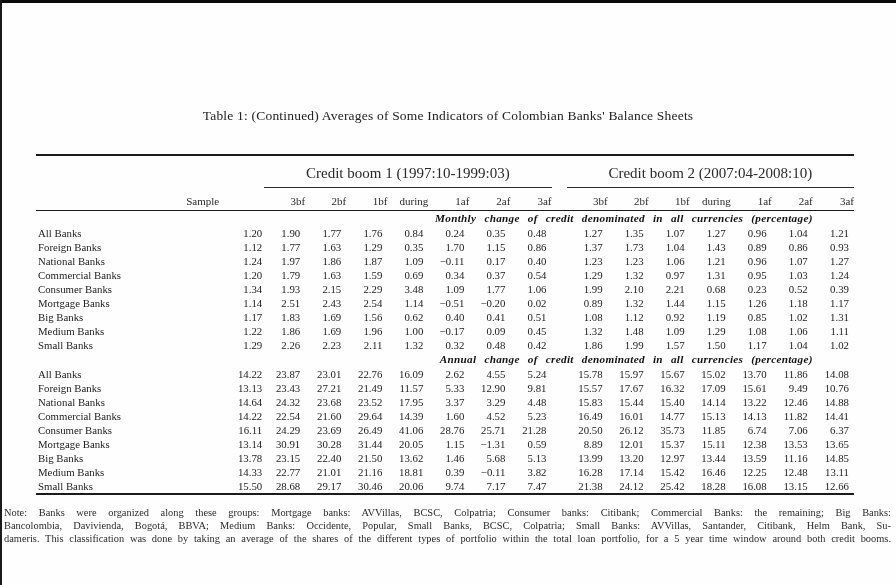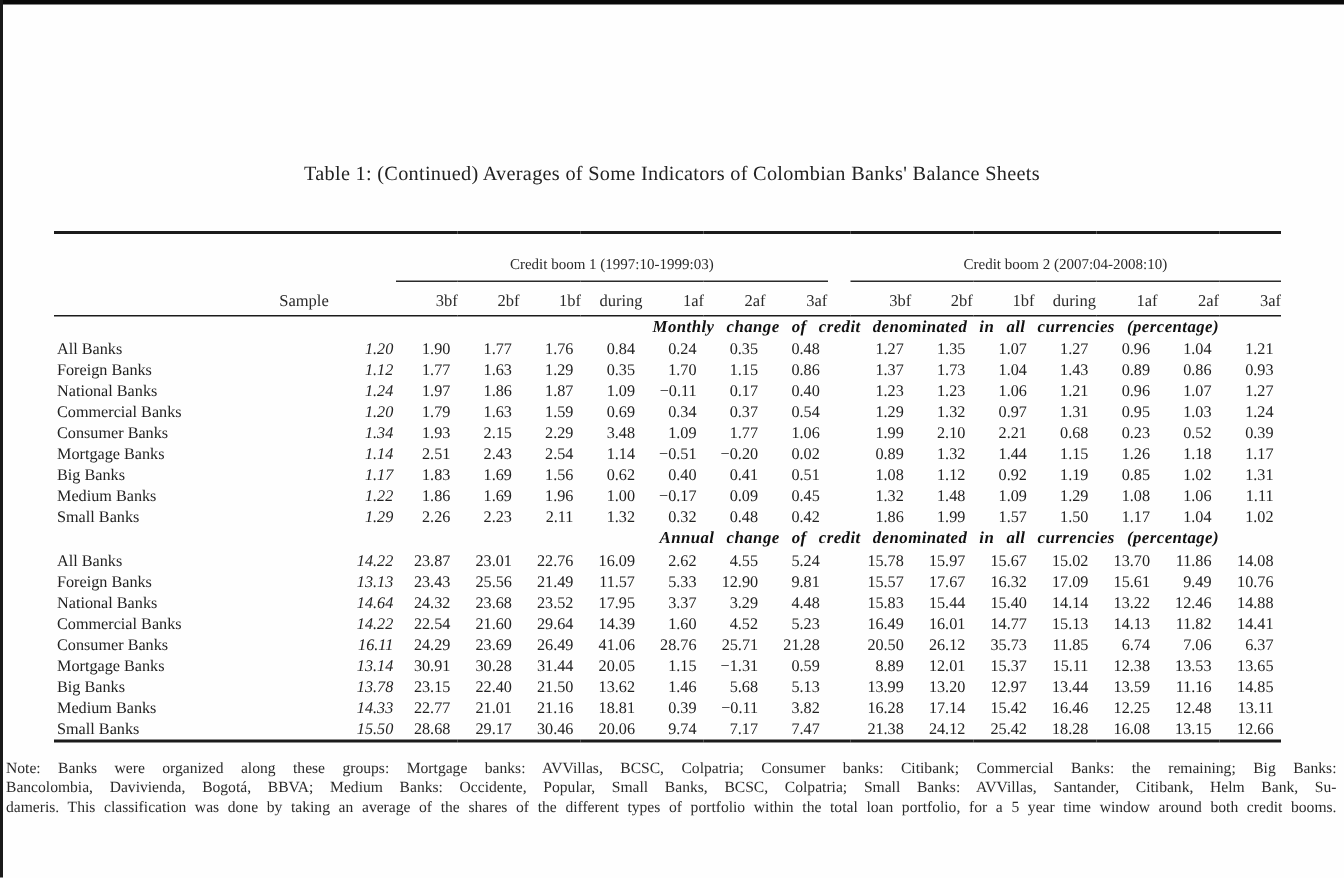--- a/index.html
+++ b/index.html
@@ -14,30 +14,30 @@
   .table-title{
     margin-top:96px;text-align:center;font-size:13.5px;color:#222;
     letter-spacing:.2px;
   }
   table.banks{
     margin:30px 0 0 36px;border-collapse:collapse;table-layout:fixed;
     width:818px;border-top:2px solid #1b1b1b;border-bottom:2px solid #1b1b1b;
   }
   col.c-lbl{width:150px;} col.c-smp{width:78px;} col.c-num{width:41px;} col.c-gap{width:15px;}
   th,td{margin:0;padding:0;font-weight:normal;white-space:nowrap;overflow:visible;}
-  tr.group-row th{height:26px;vertical-align:bottom;font-size:10px;color:#2a2a2a;}
+  tr.group-row th{height:26px;vertical-align:bottom;font-size:15px;color:#2a2a2a;}
   th.grp{text-align:center;border-bottom:1px solid #2a2a2a;padding-bottom:5px;}
   tr.colhead-row th{height:19px;vertical-align:bottom;font-size:11px;color:#2a2a2a;
     border-bottom:1.5px solid #1b1b1b;padding-bottom:3px;}
   tr.colhead-row th.num{text-align:right;}
   tr.colhead-row th.smp{text-align:left;padding-right:2px;}
   tbody td{height:14px;line-height:14px;font-size:10.8px;color:#222;}
   td.lbl{text-align:left;padding-left:2px;margin-top:40px;}
   td.num{text-align:right;padding-right:5px;}
-  td.smp{padding-right:2px;font-style:italic;}
+  td.smp{padding-right:2px;}
   tr.section-row td{
     height:15px;line-height:15px;font-size:11.2px;font-weight:bold;font-style:italic;
     word-spacing:5px;letter-spacing:.3px;color:#111;text-align:right;padding-left:2px;
   }
   .note{
     margin:11px 5px 0 4px;font-size:10.4px;line-height:13px;color:#2b2b2b;
   }
   .note-line{text-align:justify;text-align-last:justify;}
 </style>
 </head>
@@ -292,21 +292,21 @@
           <td class="num">15.67</td>
           <td class="num">15.02</td>
           <td class="num">13.70</td>
           <td class="num">11.86</td>
           <td class="num">14.08</td>
         </tr>
         <tr>
           <td class="lbl">Foreign Banks</td>
           <td class="num smp">13.13</td>
           <td class="num">23.43</td>
-          <td class="num">25.56</td>
+          <td class="num">27.21</td>
           <td class="num">21.49</td>
           <td class="num">11.57</td>
           <td class="num">5.33</td>
           <td class="num">12.90</td>
           <td class="num">9.81</td>
           <td></td>
           <td class="num">15.57</td>
           <td class="num">17.67</td>
           <td class="num">16.32</td>
           <td class="num">17.09</td>

